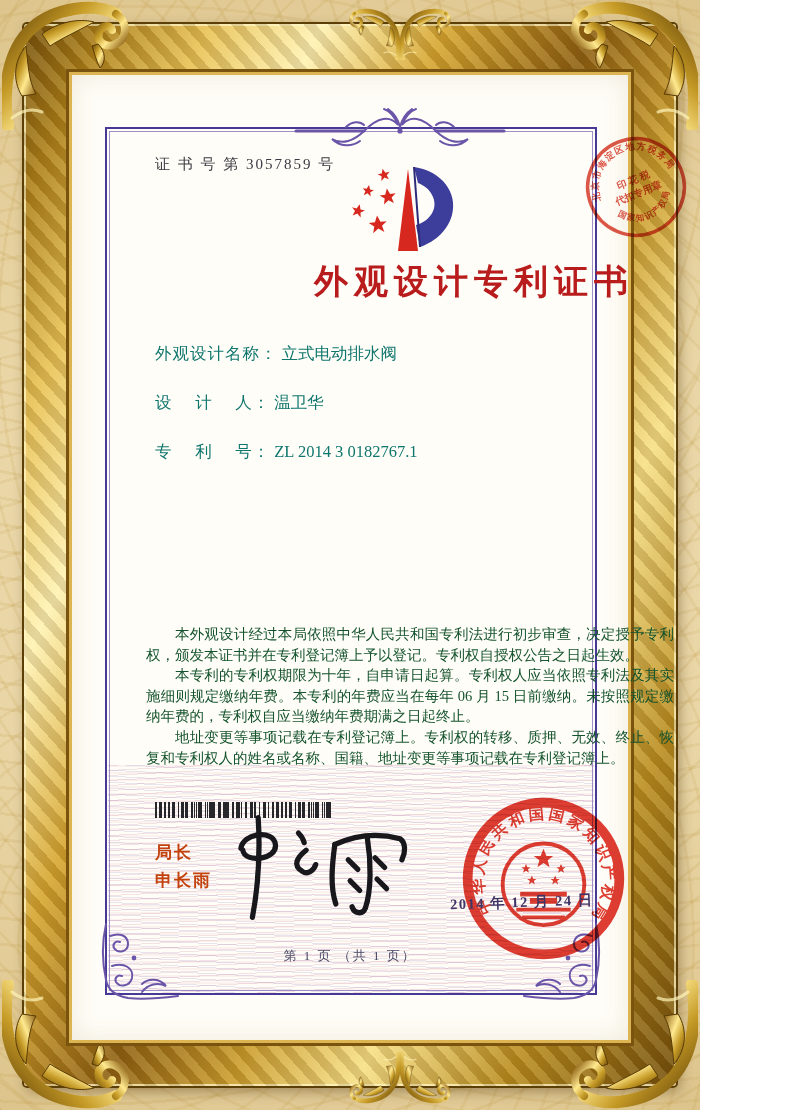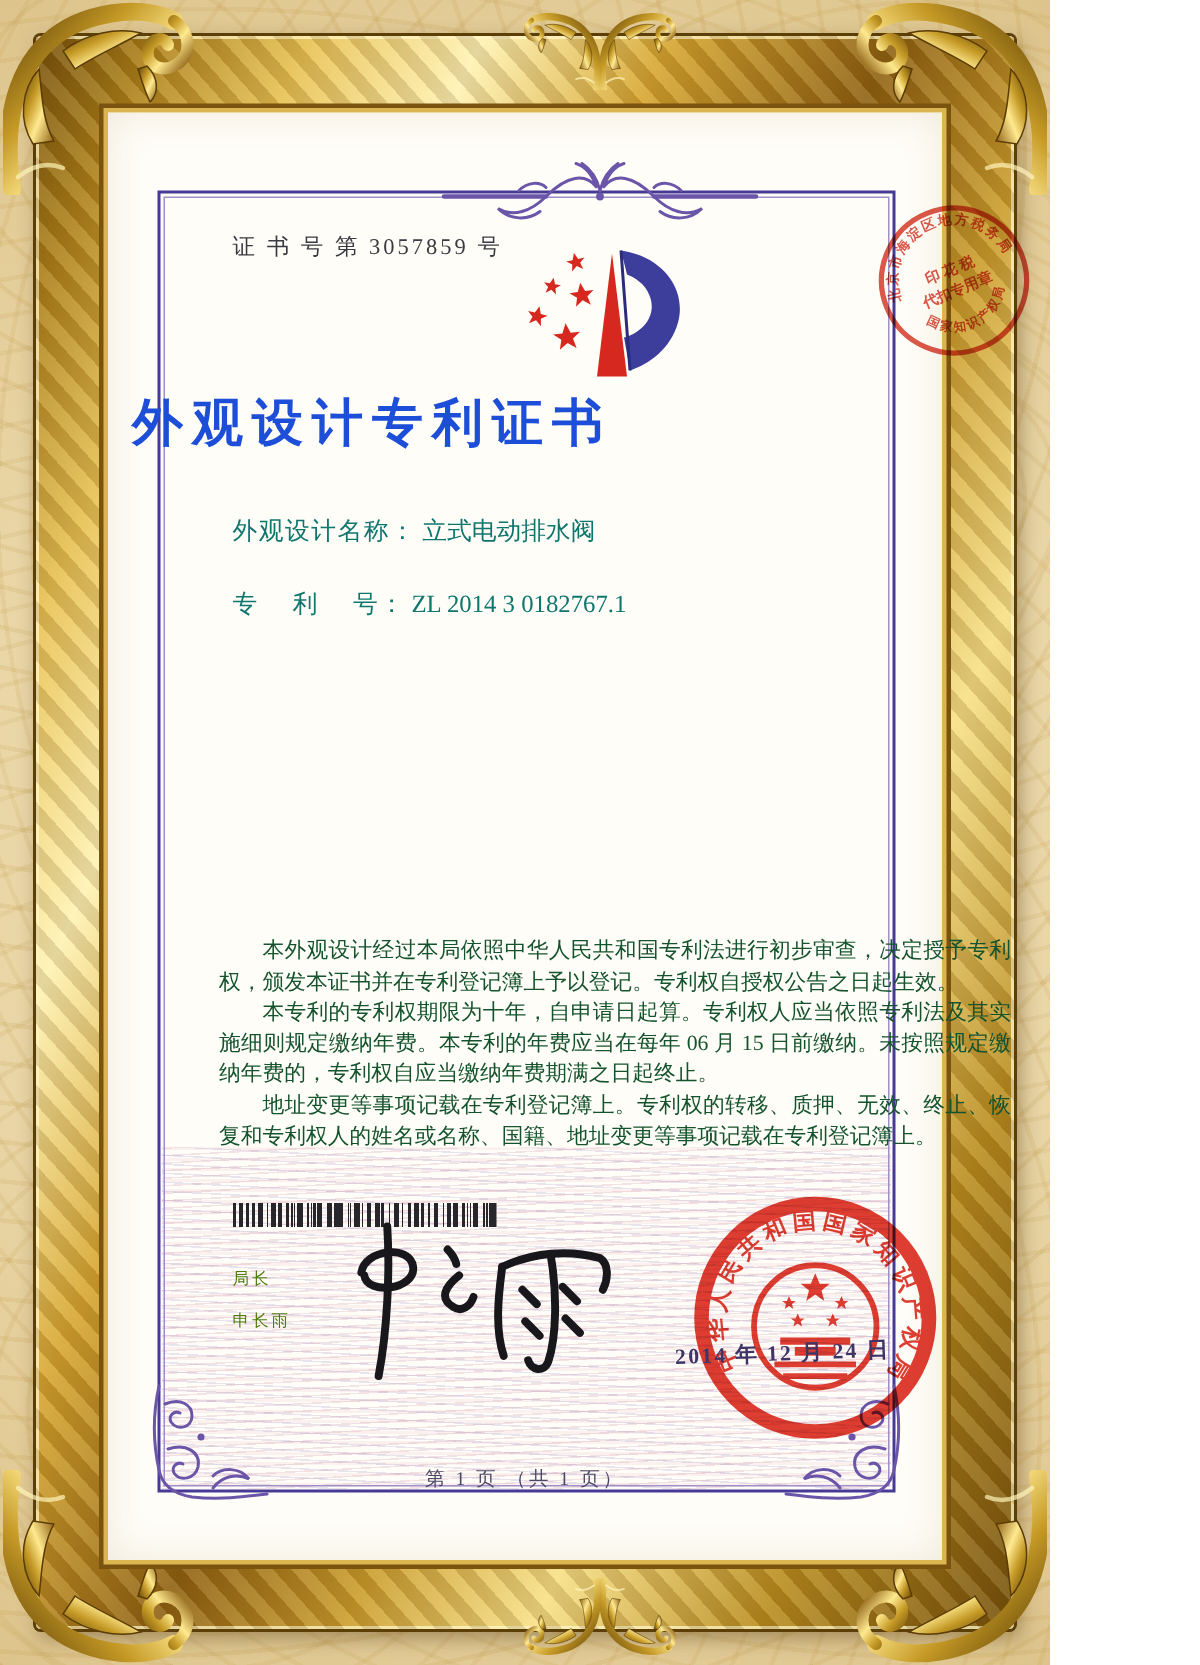--- a/index.html
+++ b/index.html
@@ -59,52 +59,52 @@
   }
   .top-center-orn{position:absolute; left:222px; top:30px; width:212px; height:46px; pointer-events:none;}
   .corner-flourish{position:absolute; width:82px; height:80px; pointer-events:none;}
   .cf-bl{left:26px; bottom:38px;}
   .cf-br{right:24px; bottom:38px; transform:scaleX(-1);}
   
   .cert-no{position:absolute; left:83px; top:80px; font-size:15px; letter-spacing:2px; color:#3a3a42;}
   .tax-stamp{position:absolute; left:508px; top:56px; width:112px; height:112px; mix-blend-mode:multiply; opacity:.92;}
   .logo{position:absolute; left:266px; top:88px; width:124px; height:96px;}
   .title{
-    position:absolute; left:16px; top:184px; width:100%; text-align:left;
-    font-size:34px; font-weight:700; letter-spacing:6px; color:#1d4ed8;
+    position:absolute; left:6px; top:184px; width:100%; text-align:right;
+    font-size:34px; font-weight:700; letter-spacing:6px; color:#b91c1c;
   }
   .fields{position:absolute; left:83px; top:268px; width:500px;}
   .field-row{height:49px; font-size:16.5px; color:#0f766e;}
   .field-row .lab{letter-spacing:1px;}
   .field-row .val{margin-left:4px;}
   .paras{
     position:absolute; left:74px; top:549px; width:528px;
     font-size:14.5px; line-height:20.6px; color:#14532d; text-align:justify;
   }
   .paras p{margin:0; text-indent:2em;}
   .barcode{
     position:absolute; left:83px; top:727px; width:176px; height:16px;
     background-image:
       repeating-linear-gradient(90deg,#26262b 0 2px,transparent 2px 5px,#26262b 5px 6px,transparent 6px 9px),
       repeating-linear-gradient(90deg,#26262b 0 1px,transparent 1px 4px,#26262b 4px 7px,transparent 7px 13px);
   }
   .signer{
     position:absolute; left:83px; top:764px; font-family:"Liberation Sans","DejaVu Sans",sans-serif;
-    font-size:11px; color:#4d7c0f; line-height:28px; font-weight:400; letter-spacing:2px;
+    font-size:17px; color:#c2410c; line-height:28px; font-weight:700; letter-spacing:2px;
   }
   .signature{position:absolute; left:140px; top:735px; width:215px; height:115px;}
   .seal{position:absolute; left:384px; top:716px; width:175px; height:175px; mix-blend-mode:multiply; opacity:.95;}
   .seal-date{
     position:absolute; left:378px; top:816px; width:250px;
     font-size:14.5px; font-weight:700; letter-spacing:1.5px; color:#3e3566;
     transform:rotate(-2deg);
   }
   .page-footer{
     position:absolute; left:0; top:872px; width:100%; text-align:center;
-    font-size:13px; letter-spacing:2px; color:#4a4a66;margin-top:30px;
+    font-size:13px; letter-spacing:2px; color:#4a4a66;
   }
 </style>
 </head>
 <body>
 
 <div class="page">
 
   <svg width="0" height="0" style="position:absolute" aria-hidden="true">
     <defs>
       <linearGradient id="goldGrad" x1="0" y1="0" x2="1" y2="1">
@@ -207,20 +207,21 @@
         <path d="M70,6 L80,88 L60,88 Z"></path>
       </g>
       <path d="M76,4 C104,8 120,30 114,52 C109,70 94,80 82,84 L78,62 C92,58 100,46 95,34 C92,26 85,22 80,20 Z" fill="#3d3d9c"></path>
       <path d="M76,4 C78,30 80,60 82,84" stroke="#2c2c7a" stroke-width="2" fill="none"></path>
     </svg>
 
     <div class="title">外观设计专利证书</div>
 
     <div class="fields">
       <div class="field-row"><span class="lab">外观设计名称：</span><span class="val">立式电动排水阀</span></div>
+      <div class="field-row"><span class="lab">设　 计　 人：</span><span class="val">温卫华</span></div>
       <div class="field-row"><span class="lab">专　 利　 号：</span><span class="val">ZL 2014 3 0182767.1</span></div>
     </div>
 
     <div class="paras">
       <p>本外观设计经过本局依照中华人民共和国专利法进行初步审查，决定授予专利权，颁发本证书并在专利登记簿上予以登记。专利权自授权公告之日起生效。</p>
       <p>本专利的专利权期限为十年，自申请日起算。专利权人应当依照专利法及其实施细则规定缴纳年费。本专利的年费应当在每年 06 月 15 日前缴纳。未按照规定缴纳年费的，专利权自应当缴纳年费期满之日起终止。</p>
       <p>地址变更等事项记载在专利登记簿上。专利权的转移、质押、无效、终止、恢复和专利权人的姓名或名称、国籍、地址变更等事项记载在专利登记簿上。</p>
     </div>
 
     <div class="barcode"></div>

